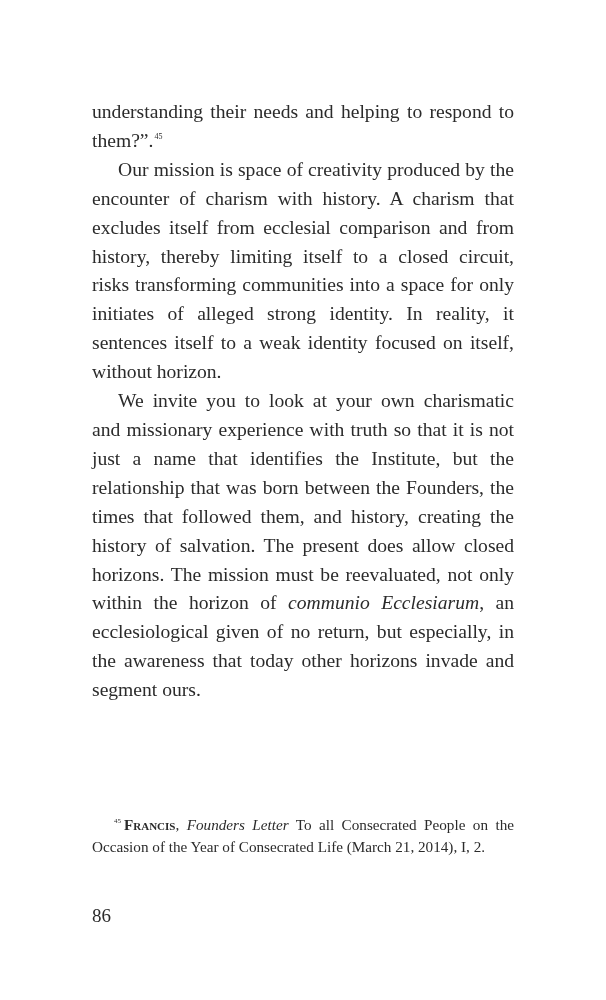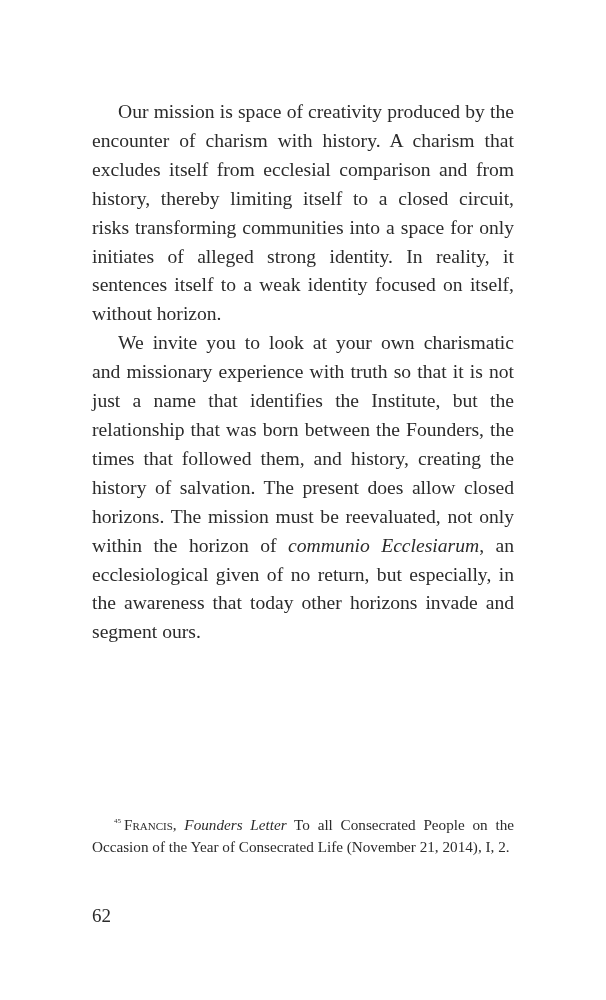--- a/index.html
+++ b/index.html
@@ -49,33 +49,35 @@
       margin: 0;
     }
     .footnote .fnsup {
       font-size: 7px;
       vertical-align: 7px;
       line-height: 0;
       margin-right: 3px;
     }
     .smallcaps {
       font-variant: small-caps;
+      font-weight: bold;
     }
     .page-number {
       position: absolute;
       left: 92px;
       top: 904px;
       font-size: 19px;
       line-height: 24px;
     }
     em { font-style: italic; margin-top: 31px; }
   </style>
 </head>
 <body>
 
 <div class="page">
+  <p class="para"><span>understanding their needs and helping to respond to them?”.</span><span class="sup">45</span></p>
   <p class="para indent">Our mission is space of creativity produced by the encounter of charism with history. A charism that excludes itself from ecclesial comparison and from history, thereby limiting itself to a closed circuit, risks transforming communities into a space for only initiates of alleged strong identity. In reality, it sentences itself to a weak identity focused on itself, without horizon.</p>
   <p class="para indent"><span>We invite you to look at your own charismatic and missionary experience with truth so that it is not just a name that identifies the Institute, but the relationship that was born between the Founders, the times that followed them, and history, creating the history of salvation. The present does allow closed horizons. The mission must be reevaluated, not only within the horizon of </span><em>communio Ecclesiarum</em><span>, an ecclesiological given of no return, but especially, in the awareness that today other horizons invade and segment ours.</span></p>
 </div>
 
-<p class="footnote"><span class="fnsup">45</span><span class="smallcaps">Francis</span><span>, </span><em>Founders Letter</em><span> To all Consecrated People on the Occasion of the Year of Consecrated Life (November 21, 2014), I, 2.</span></p>
+<p class="footnote"><span class="fnsup">45</span><span class="smallcaps">Francis</span><span>, </span><em>Founders Letter</em><span> To all Consecrated People on the Occasion of the Year of Consecrated Life (March 21, 2014), I, 2.</span></p>
 
-<div class="page-number">62</div>
+<div class="page-number">86</div>
 
 </body></html>

